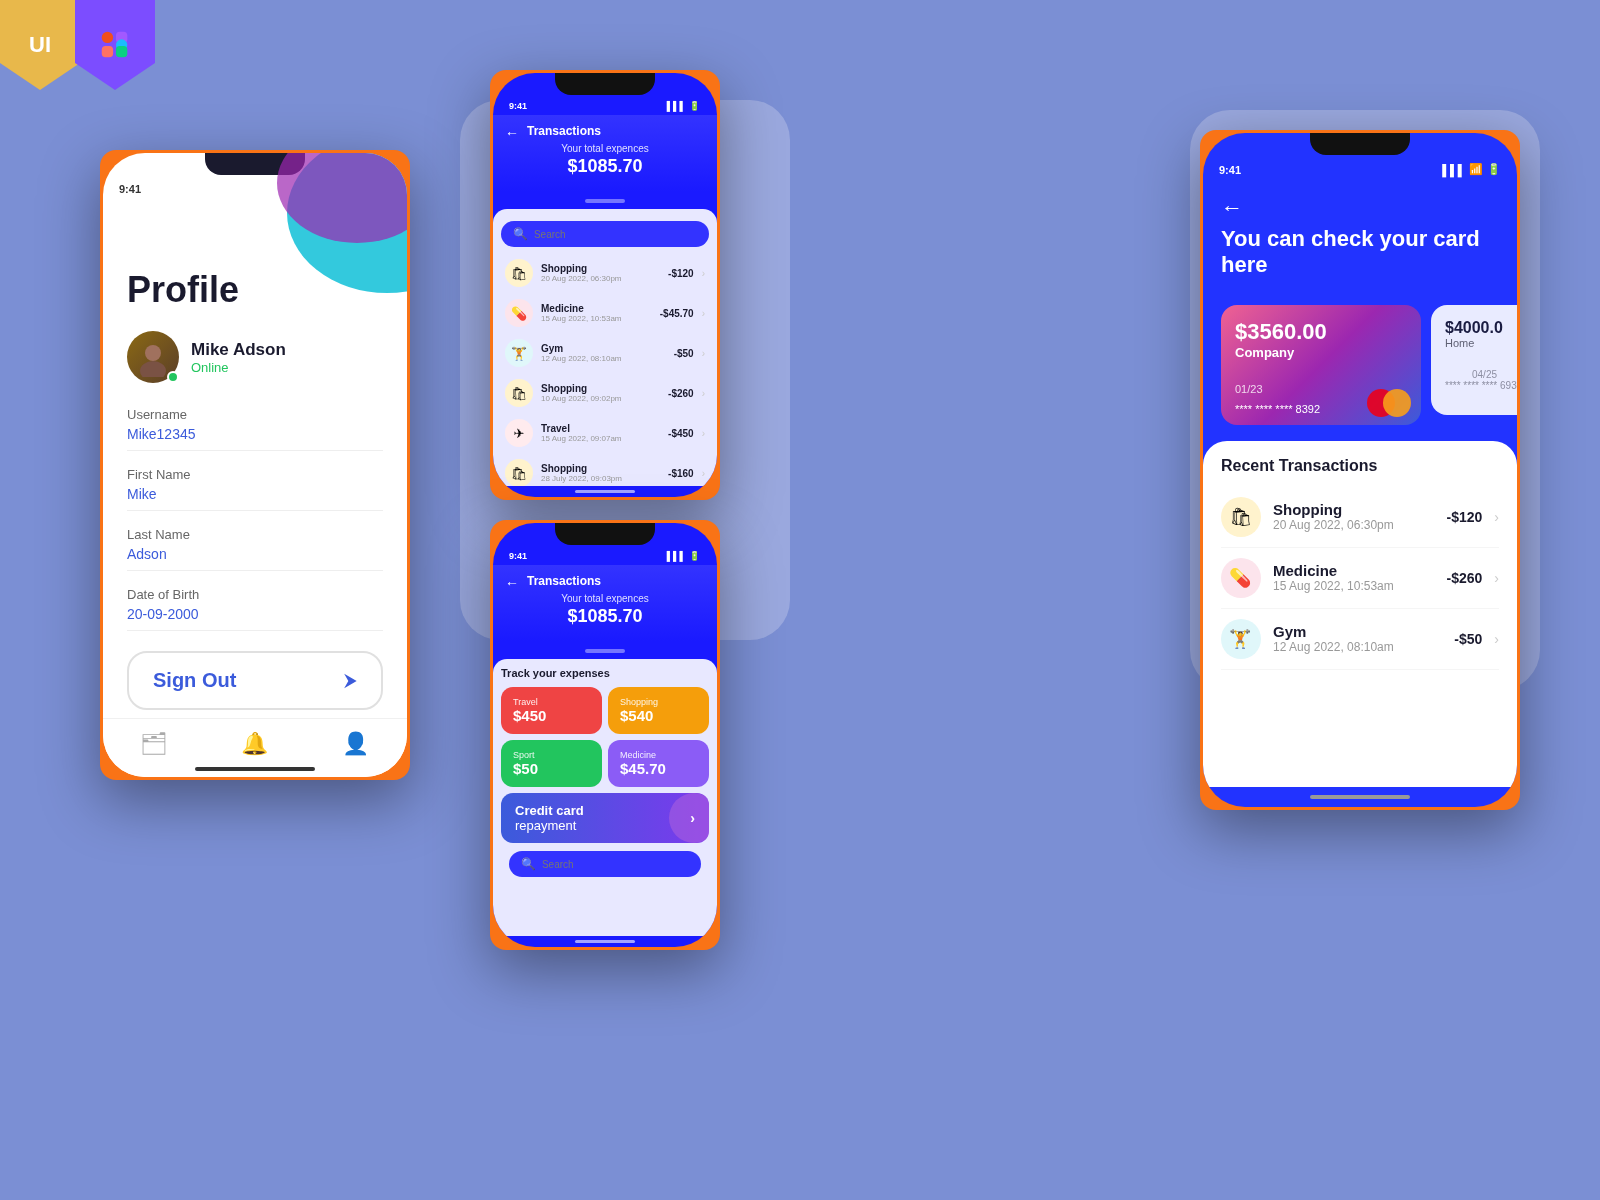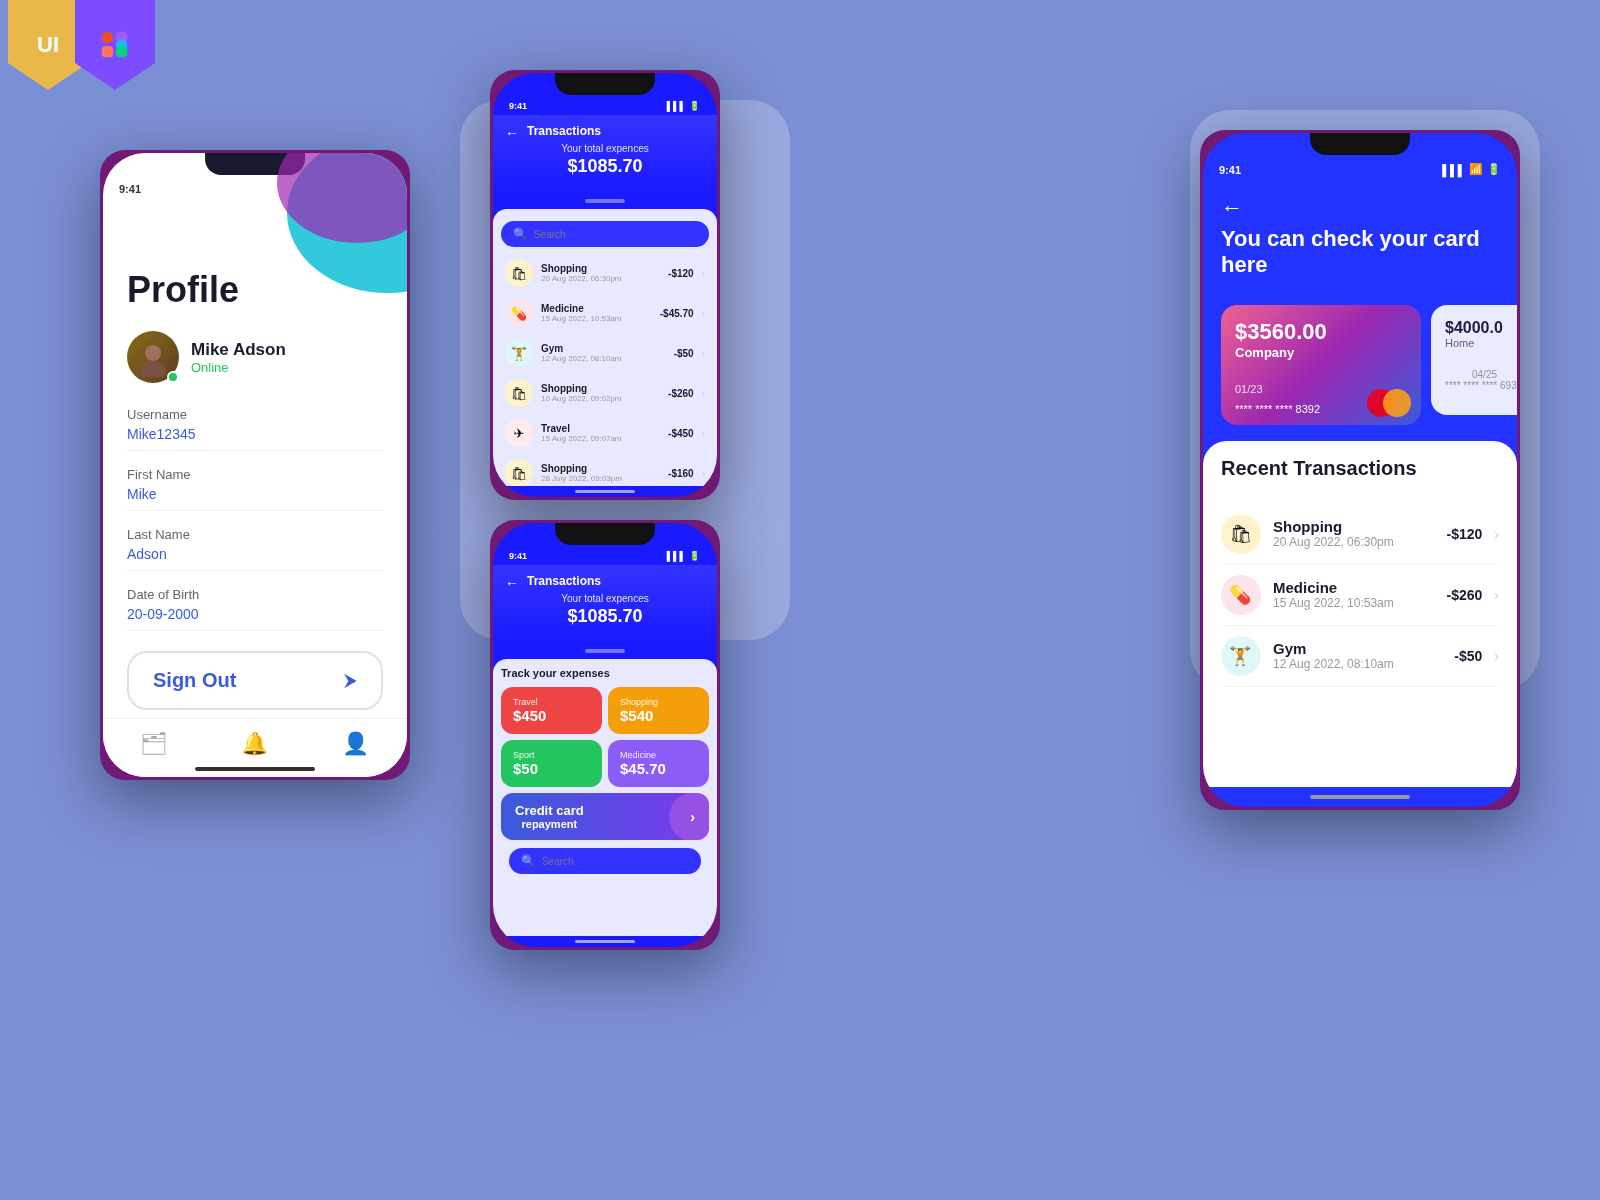--- a/index.html
+++ b/index.html
@@ -8,21 +8,21 @@
       height: 1200px;
       background: #7b8fd4;
       font-family: -apple-system, BlinkMacSystemFont, 'Segoe UI', sans-serif;
       overflow: hidden;
       position: relative;
     }
 
     
     .badge-ui {
       position: absolute;
-      top: 0; left: 8px;
+      top: 0; left: 0;
       width: 80px; height: 90px;
       background: #e8b84b;
       clip-path: polygon(0 0, 100% 0, 100% 70%, 50% 100%, 0 70%);
       display: flex; align-items: center; justify-content: center;
       z-index: 100;
     }
     .badge-ui span { color: white; font-weight: 900; font-size: 22px; }
     .badge-figma {
       position: absolute;
       top: 0; left: 75px;
@@ -37,22 +37,22 @@
     
     .bg-card {
       position: absolute;
       background: rgba(180,190,230,0.55);
       border-radius: 40px;
     }
 
     
     .phone {
       position: absolute;
-      border-radius: 25px;
-      background: #701a75;
+      border-radius: 16px;
+      background: #f97316;
       box-shadow: 0 20px 60px rgba(0,0,0,0.4);
       overflow: hidden;
     }
     .phone-inner {
       position: absolute;
       top: 3px; left: 3px; right: 3px; bottom: 3px;
       border-radius: 42px;
       overflow: hidden;
       background: white;
     }
@@ -316,21 +316,21 @@
     .credit-card-secondary .card-home { font-size: 11px; color: #666; }
     .credit-card-secondary .card-expiry-sec { font-size: 10px; color: #999; margin-top: 20px; padding-left: 27px; }
     .credit-card-secondary .card-number-sec { font-size: 10px; color: #999; }
 
     .recent-trans-section {
       background: white;
       border-radius: 24px 24px 0 0;
       padding: 16px 18px;
       flex: 1;
     }
-    .recent-title { font-size: 20px; font-weight: 800; color: #1a1a2e; margin-bottom: 24px; }
+    .recent-title { font-size: 16px; font-weight: 800; color: #1a1a2e; margin-bottom: 12px; }
     .recent-item {
       display: flex;
       align-items: center;
       padding: 10px 0;
       gap: 12px;
       border-bottom: 1px solid #f5f5f5;
     }
     .recent-icon {
       width: 40px; height: 40px;
       border-radius: 50%;
@@ -555,21 +555,21 @@
         </div>
         <div class="expense-card" style="background:#8b5cf6;">
           <div class="expense-card-label">Medicine</div>
           <div class="expense-card-amount">$45.70</div>
         </div>
       </div>
 
       <div class="credit-card-btn" style="position:relative;overflow:hidden;">
         <div>
           <div style="font-size:13px;font-weight:700;">Credit card</div>
-          <div style="font-size:11px;font-weight:700;text-align:center;">repayment</div>
+          <div style="font-size:13px;font-weight:400;">repayment</div>
         </div>
         <div style="width:50px;height:50px;background:rgba(180,100,220,0.5);border-radius:50%;position:absolute;right:-10px;"></div>
         <span style="color:white;font-size:14px;z-index:1;">›</span>
       </div>
 
       <div style="margin-top:8px;">
         <div class="search-bar-small">
           <span>🔍</span>
           <input type="text" placeholder="Search" style="background: transparent; border: none; color: rgba(255, 255, 255, 0.7); font-size: 10px; outline: none; width: 100%;">
         </div>

